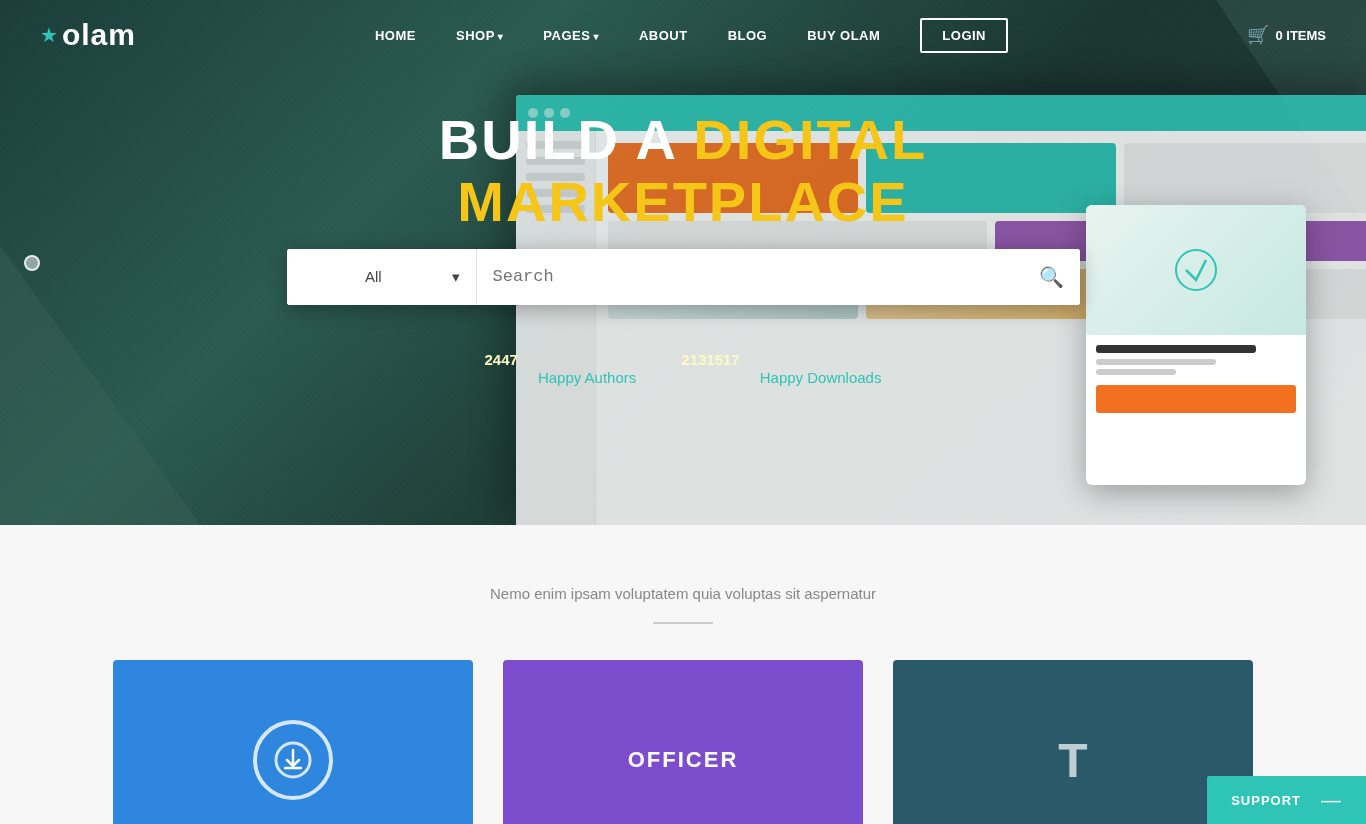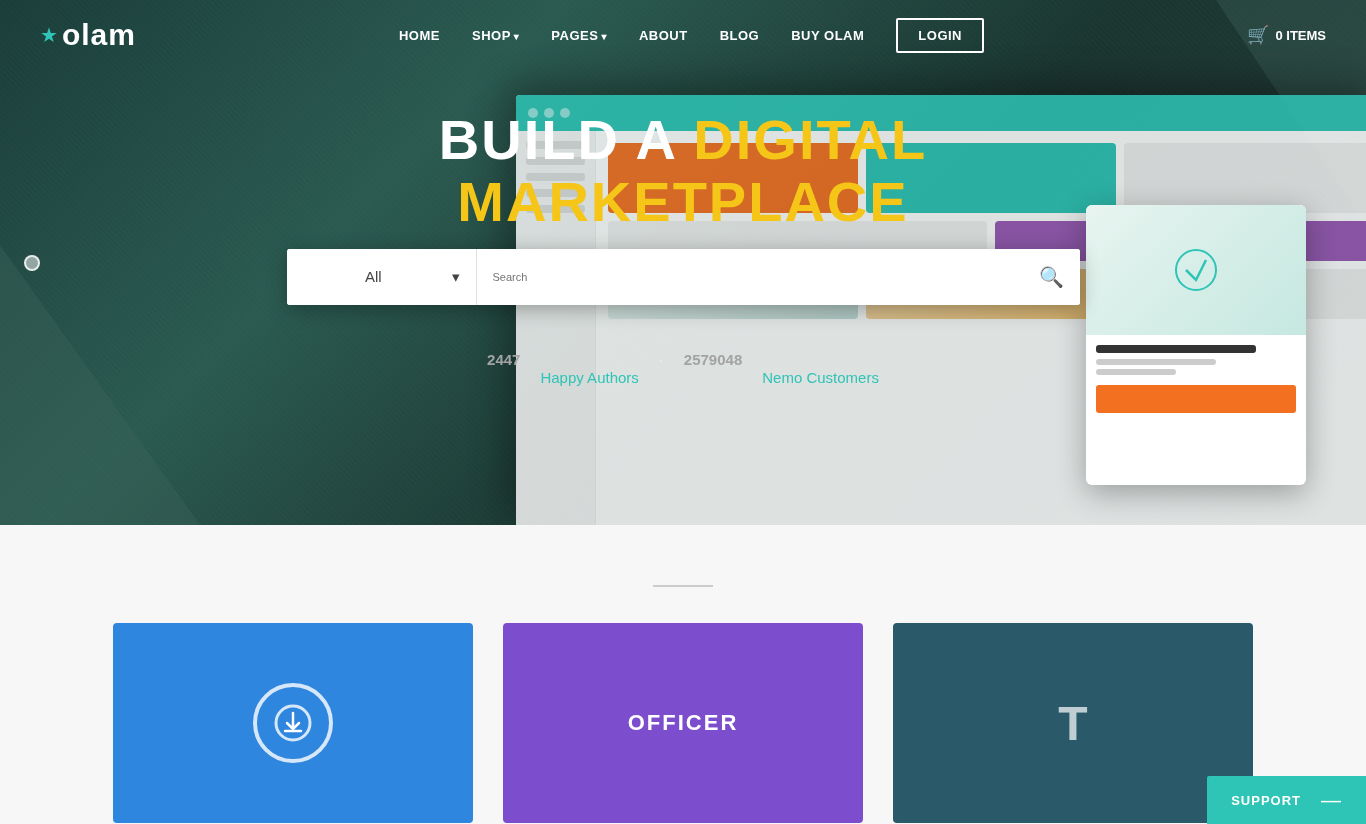--- a/index.html
+++ b/index.html
@@ -29,21 +29,21 @@
     }
     .nav-logo-text {
       color: #fff;
       font-size: 30px;
       font-weight: 700;
       letter-spacing: 1px;
     }
     .nav-links {
       display: flex;
       align-items: center;
-      gap: 32px;
+      gap: 40px;
       list-style: none;
     }
     .nav-links li a {
       color: #fff;
       text-decoration: none;
       font-size: 13px;
       font-weight: 600;
       letter-spacing: 0.5px;
       text-transform: uppercase;
     }
@@ -295,22 +295,23 @@
     .search-input-wrap {
       flex: 1;
       display: flex;
       align-items: center;
     }
     .search-input-wrap input {
       flex: 1;
       border: none;
       outline: none;
       padding: 0 16px;
-      font-size: 11px;
+      font-size: 17px;
       color: #0c4a6e;
+      font-family: Liberation Mono, monospace;
     }
     .search-btn {
       width: 56px;
       background: #fff;
       border: none;
       cursor: pointer;
       display: flex;
       align-items: center;
       justify-content: center;
       font-size: 20px;
@@ -319,21 +320,21 @@
 
     
     .hero-stats {
       display: flex;
       align-items: center;
       justify-content: center;
       gap: 20px;
       font-size: 15px;
     }
     .stat-number {
-      color: #a3a3a3;
+      color: #fef9c3;
       font-weight: 700;
     }
     .stat-label {
       color: #2ec4b6;
       margin-top: 36px;
     }
     .stat-divider {
       color: rgba(255,255,255,0.4);
     }
 
@@ -539,27 +540,28 @@
       </div>
       <button class="search-btn">
         <span>🔍</span>
       </button>
     </div>
 
     <div class="hero-stats">
       <span class="stat-number">2447</span>
       <span class="stat-label">Happy Authors</span>
       <span class="stat-divider">·</span>
-      <span class="stat-number">2579048</span>
-      <span class="stat-label">Nemo Customers</span>
+      <span class="stat-number">2131517</span>
+      <span class="stat-label">Happy Downloads</span>
     </div>
   </div>
 </section>
 
 <section class="featured">
+  <p class="featured-subtitle">Nemo enim ipsam voluptatem quia voluptas sit aspernatur</p>
   <div class="featured-divider"></div>
 
   <div class="cards-row">
 
     <div class="card">
       <div class="card-thumb blue">
         <div class="card-icon-dl">
           <svg width="40" height="40" viewBox="0 0 40 40" fill="none">
             <circle cx="20" cy="20" r="17" stroke="rgba(255,255,255,0.8)" stroke-width="3" fill="none"></circle>
             <path d="M20 10 L20 25 M14 20 L20 26 L26 20" stroke="#fff" stroke-width="2.5" stroke-linecap="round"></path>

